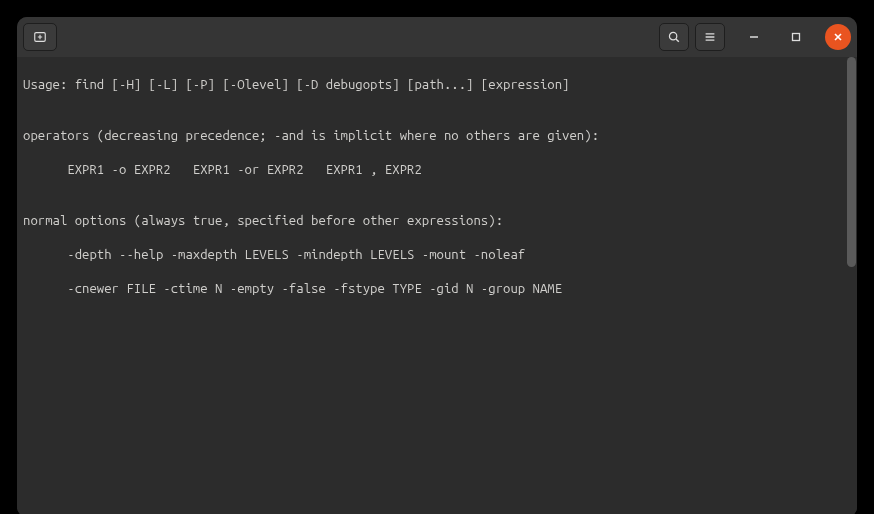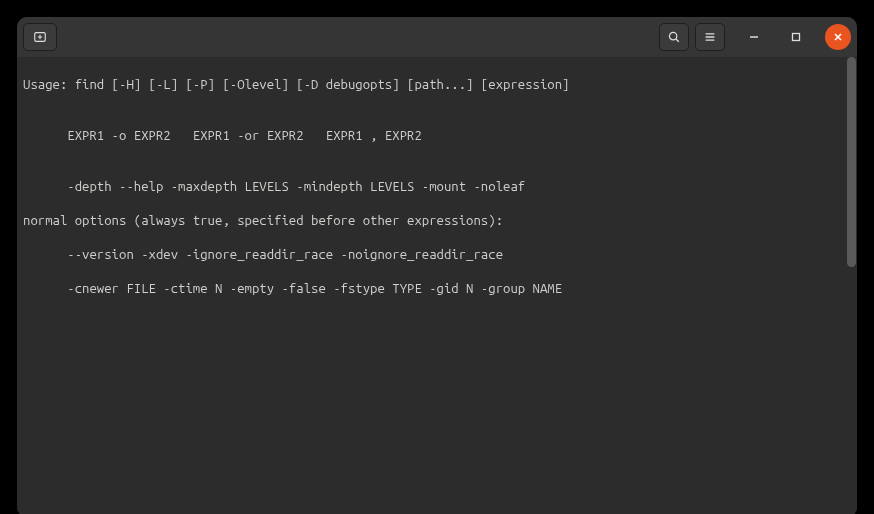--- a/index.html
+++ b/index.html
@@ -155,25 +155,25 @@
       <svg class="icon-svg-sm" viewBox="0 0 10 10">
         <line x1="2" y1="2" x2="8" y2="8" stroke="#fff" stroke-width="1.6"></line>
         <line x1="8" y1="2" x2="2" y2="8" stroke="#fff" stroke-width="1.6"></line>
       </svg>
     </div>
   </div>
 
   <div class="terminal-body">
 <span class="line">Usage: find [-H] [-L] [-P] [-Olevel] [-D debugopts] [path...] [expression]</span>
 <span class="line"></span>
+<span class="line">operators (decreasing precedence; -and is implicit where no others are given):</span>
 <span class="line">      EXPR1 -o EXPR2   EXPR1 -or EXPR2   EXPR1 , EXPR2</span>
 <span class="line"></span>
+<span class="line">normal options (always true, specified before other expressions):</span>
 <span class="line">      -depth --help -maxdepth LEVELS -mindepth LEVELS -mount -noleaf</span>
-<span class="line">normal options (always true, specified before other expressions):</span>
-<span class="line">      --version -xdev -ignore_readdir_race -noignore_readdir_race</span>
 <span class="line">      -cnewer FILE -ctime N -empty -false -fstype TYPE -gid N -group NAME</span>
 
 
 
 
 
 
 <span class="line"></span>
 
 

